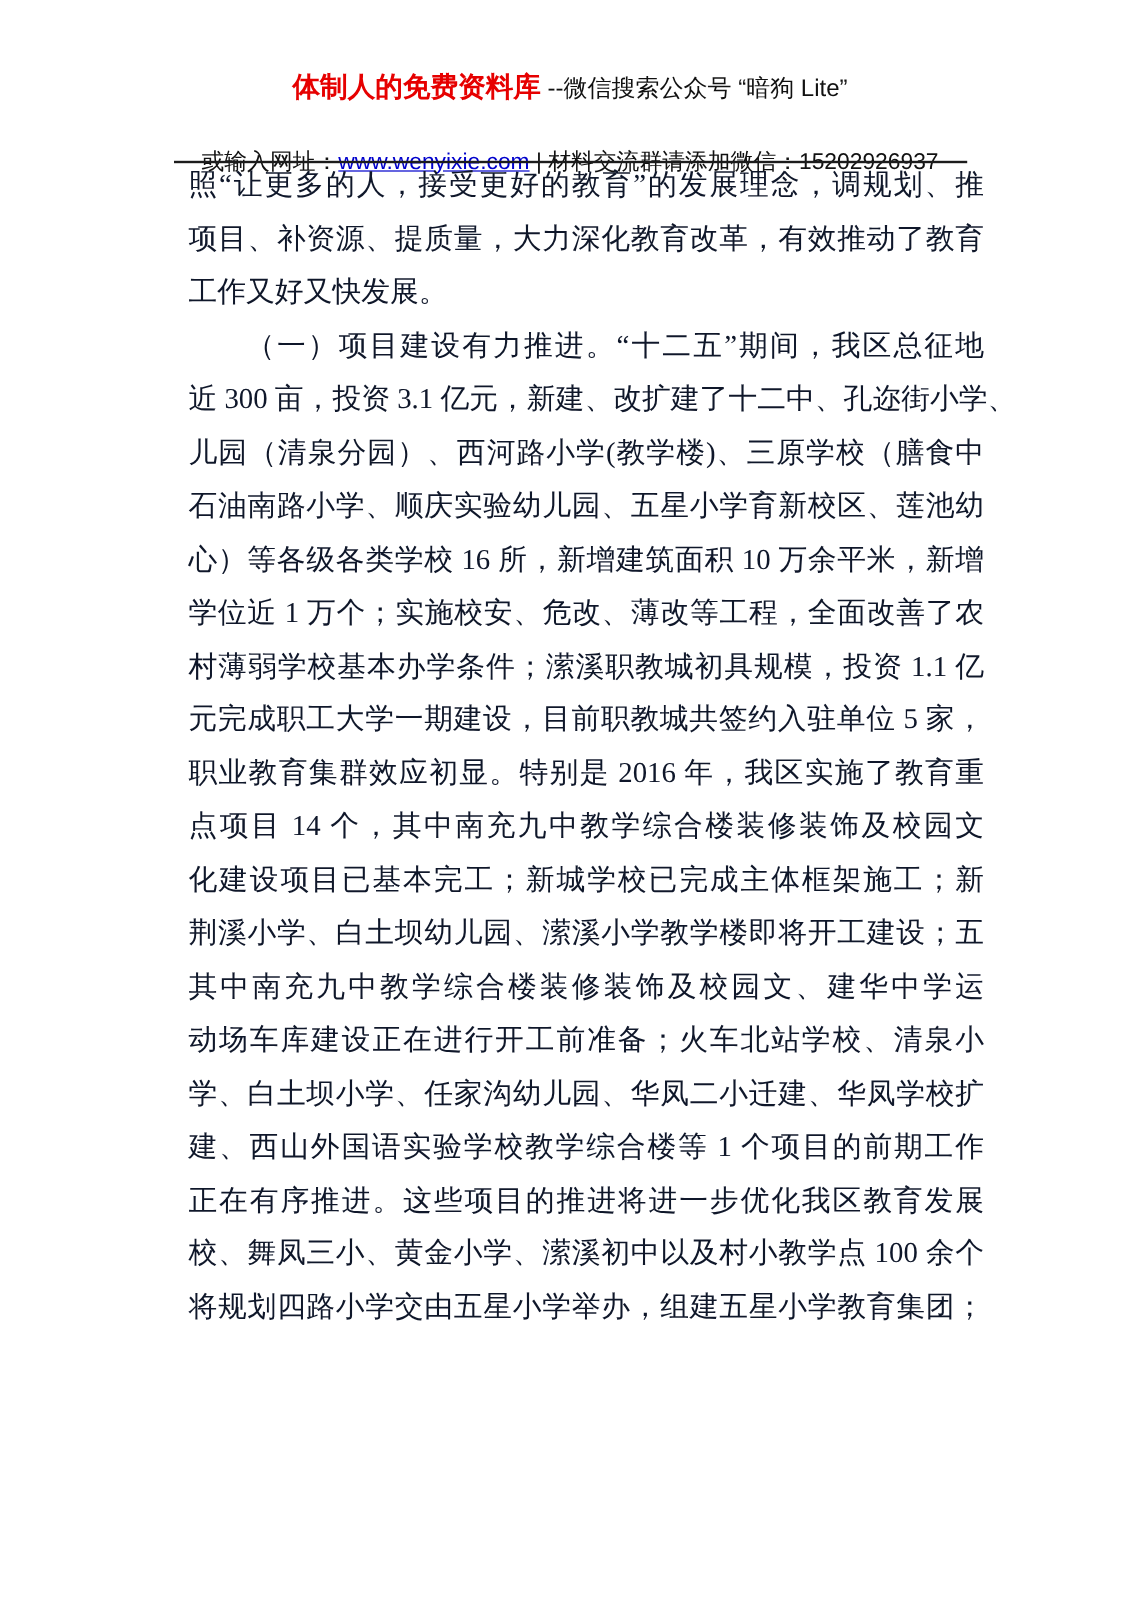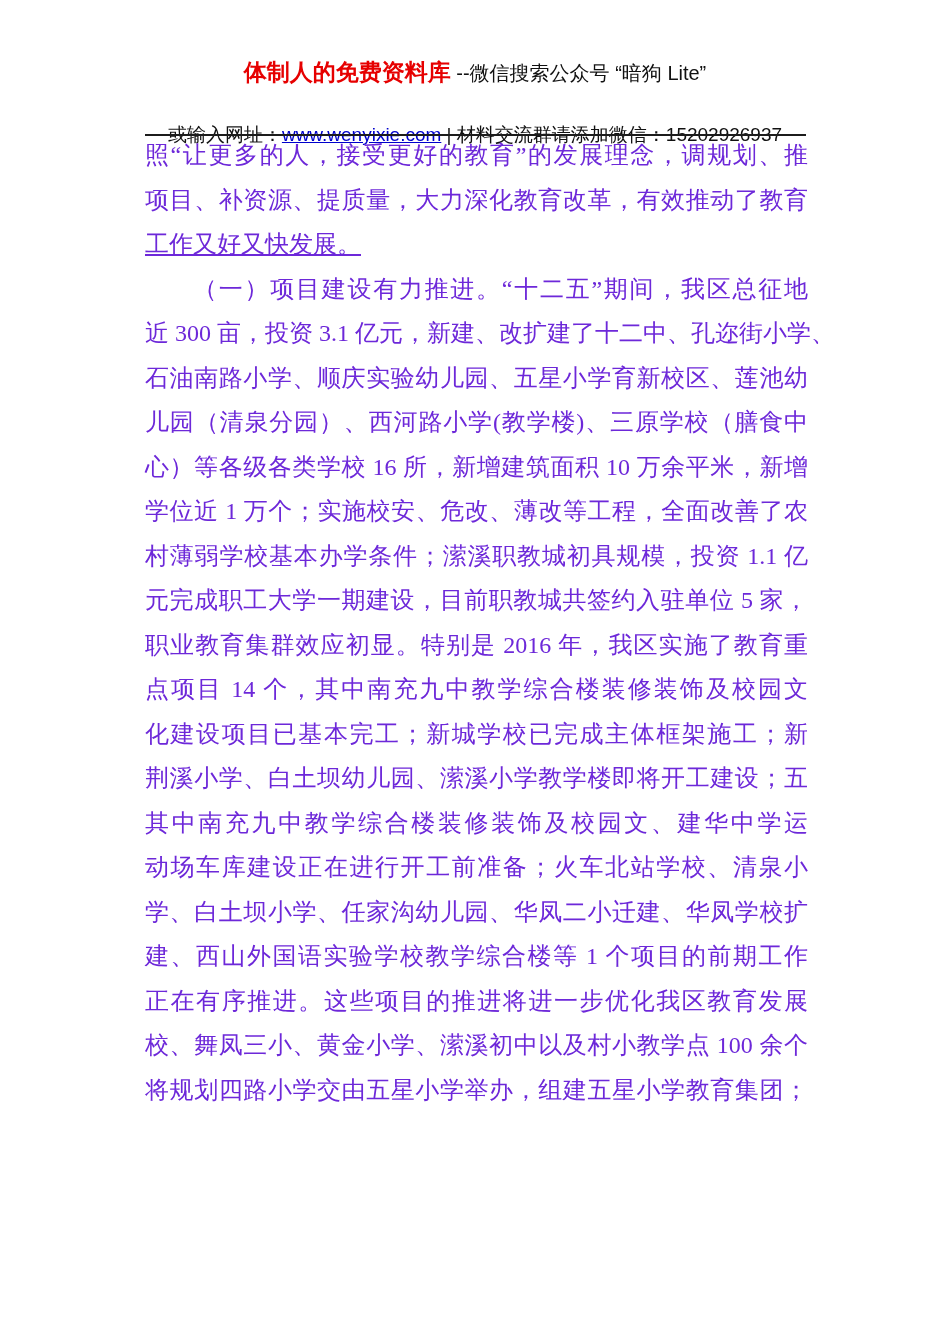--- a/index.html
+++ b/index.html
@@ -39,34 +39,34 @@
   .rule {
     position: absolute;
     top: 134px; left: 145px;
     width: 661px; height: 0;
     border-top: 2px solid #1c1c1c;
   }
 
   
   .doc-body {
     position: absolute;
-    left: 145px; top: 133px;
+    left: 157px; top: 133px;
     width: 663px;
-    color: #6d28d9;
+    color: #0f172a;
   }
   .line {
     font-size: 24px;
     line-height: 44.5px;
     text-align: justify;
     text-align-last: justify;
     white-space: nowrap;
     overflow: visible;
   }
   .line.indent { text-indent: 2em; }
-  .line.end { text-align-last: left; text-decoration: underline; }
+  .line.end { text-align-last: left; }
 </style>
 </head>
 <body>
 
 <div class="page">
 
   <div class="header">
     <div class="h-line1">
       <span class="brand">体制人的免费资料库</span>
       <span class="tagline">--微信搜索公众号 “暗狗 Lite”</span>
@@ -77,22 +77,22 @@
   </div>
 
   <div class="rule"></div>
 
   <div class="doc-body">
       <div class="line">照“让更多的人，接受更好的教育”的发展理念，调规划、推</div>
       <div class="line">项目、补资源、提质量，大力深化教育改革，有效推动了教育</div>
       <div class="line end">工作又好又快发展。</div>
       <div class="line indent">（一）项目建设有力推进。“十二五”期间，我区总征地</div>
       <div class="line">近 300 亩，投资 3.1 亿元，新建、改扩建了十二中、孔迩街小学、</div>
+      <div class="line">儿园（清泉分园）、西河路小学(教学楼)、三原学校（膳食中</div>
       <div class="line">石油南路小学、顺庆实验幼儿园、五星小学育新校区、莲池幼</div>
-      <div class="line">儿园（清泉分园）、西河路小学(教学楼)、三原学校（膳食中</div>
       <div class="line">心）等各级各类学校 16 所，新增建筑面积 10 万余平米，新增</div>
       <div class="line">学位近 1 万个；实施校安、危改、薄改等工程，全面改善了农</div>
       <div class="line">村薄弱学校基本办学条件；潆溪职教城初具规模，投资 1.1 亿</div>
       <div class="line">元完成职工大学一期建设，目前职教城共签约入驻单位 5 家，</div>
       <div class="line">职业教育集群效应初显。特别是 2016 年，我区实施了教育重</div>
       <div class="line">点项目 14 个，其中南充九中教学综合楼装修装饰及校园文</div>
       <div class="line">化建设项目已基本完工；新城学校已完成主体框架施工；新</div>
       <div class="line">荆溪小学、白土坝幼儿园、潆溪小学教学楼即将开工建设；五</div>
       <div class="line">其中南充九中教学综合楼装修装饰及校园文、建华中学运</div>
       <div class="line">动场车库建设正在进行开工前准备；火车北站学校、清泉小</div>

